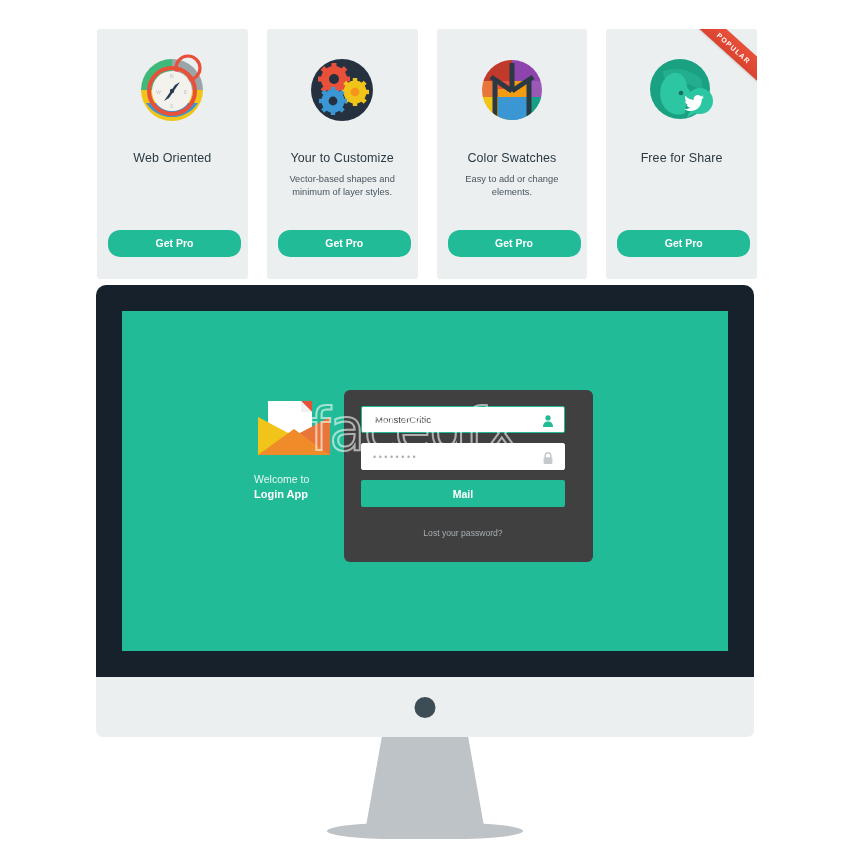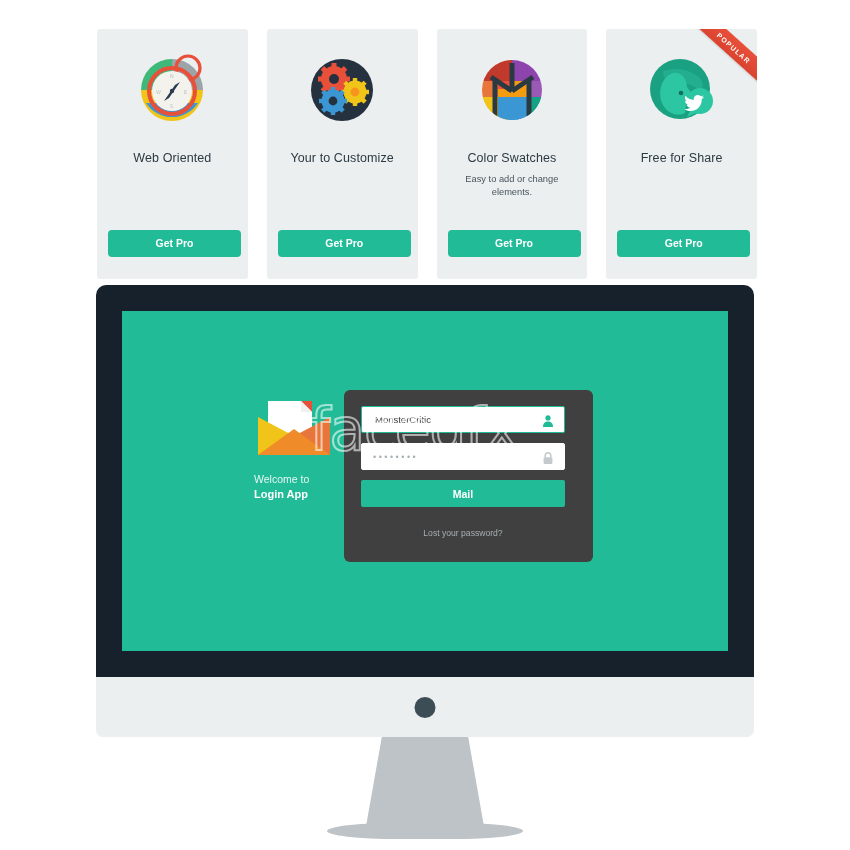--- a/index.html
+++ b/index.html
@@ -32,21 +32,21 @@
     font-size:12.5px; font-weight:normal; color:#2b3a42;
     letter-spacing:.1px;
   }
   .card-desc{
     margin-top:8px; width:128px; text-align:center;
     font-size:9.3px; color:#47555e; line-height:1.45;
   }
   .card-btn{
     position:absolute; bottom:22px; left:11px;
     width:133px; height:27px;
-    background:#21bb97; border:none; border-radius:4px;
+    background:#21bb97; border:none; border-radius:12px;
     color:#ffffff; font-size:10.5px; font-weight:bold;
     font-family:"Liberation Sans", sans-serif;
     cursor:pointer; line-height:27px; text-align:center; padding:0;margin-top:48px;
   }
   .ribbon{
     position:absolute; right:-32px; top:10px;
     width:110px; height:18px;
     background:linear-gradient(180deg,#e8503a 0%,#d9432f 100%);
     transform:rotate(42deg);
     color:#fff; font-size:7px; font-weight:bold; letter-spacing:1.2px;
@@ -240,20 +240,21 @@
               <rect x="19.5" y="39.5" width="4.4" height="5.5" transform="rotate(-45 21.7 42.2)"></rect>
               <rect x="36" y="55.5" width="4.4" height="5.5" transform="rotate(-45 38.2 58.2)"></rect>
               <rect x="36" y="39.5" width="4.4" height="5.5" transform="rotate(45 38.2 42.2)"></rect>
               <rect x="19.5" y="55.5" width="4.4" height="5.5" transform="rotate(45 21.7 58.2)"></rect>
             </g>
           </g>
           <circle cx="30" cy="50" r="4.4" fill="#26313f"></circle>
         </svg>
       </div>
       <div class="card-title">Your to Customize</div>
+      <div class="card-desc">Vector-based shapes and minimum of  layer styles.</div>
       <button class="card-btn">Get Pro</button>
     </div>
 
     <div class="card">
       <div class="card-icon">
         <svg width="78" height="78" viewBox="0 0 78 78">
           <defs>
               <clipPath id="cs">
                 <circle cx="39" cy="39" r="30"></circle>
               </clipPath>

